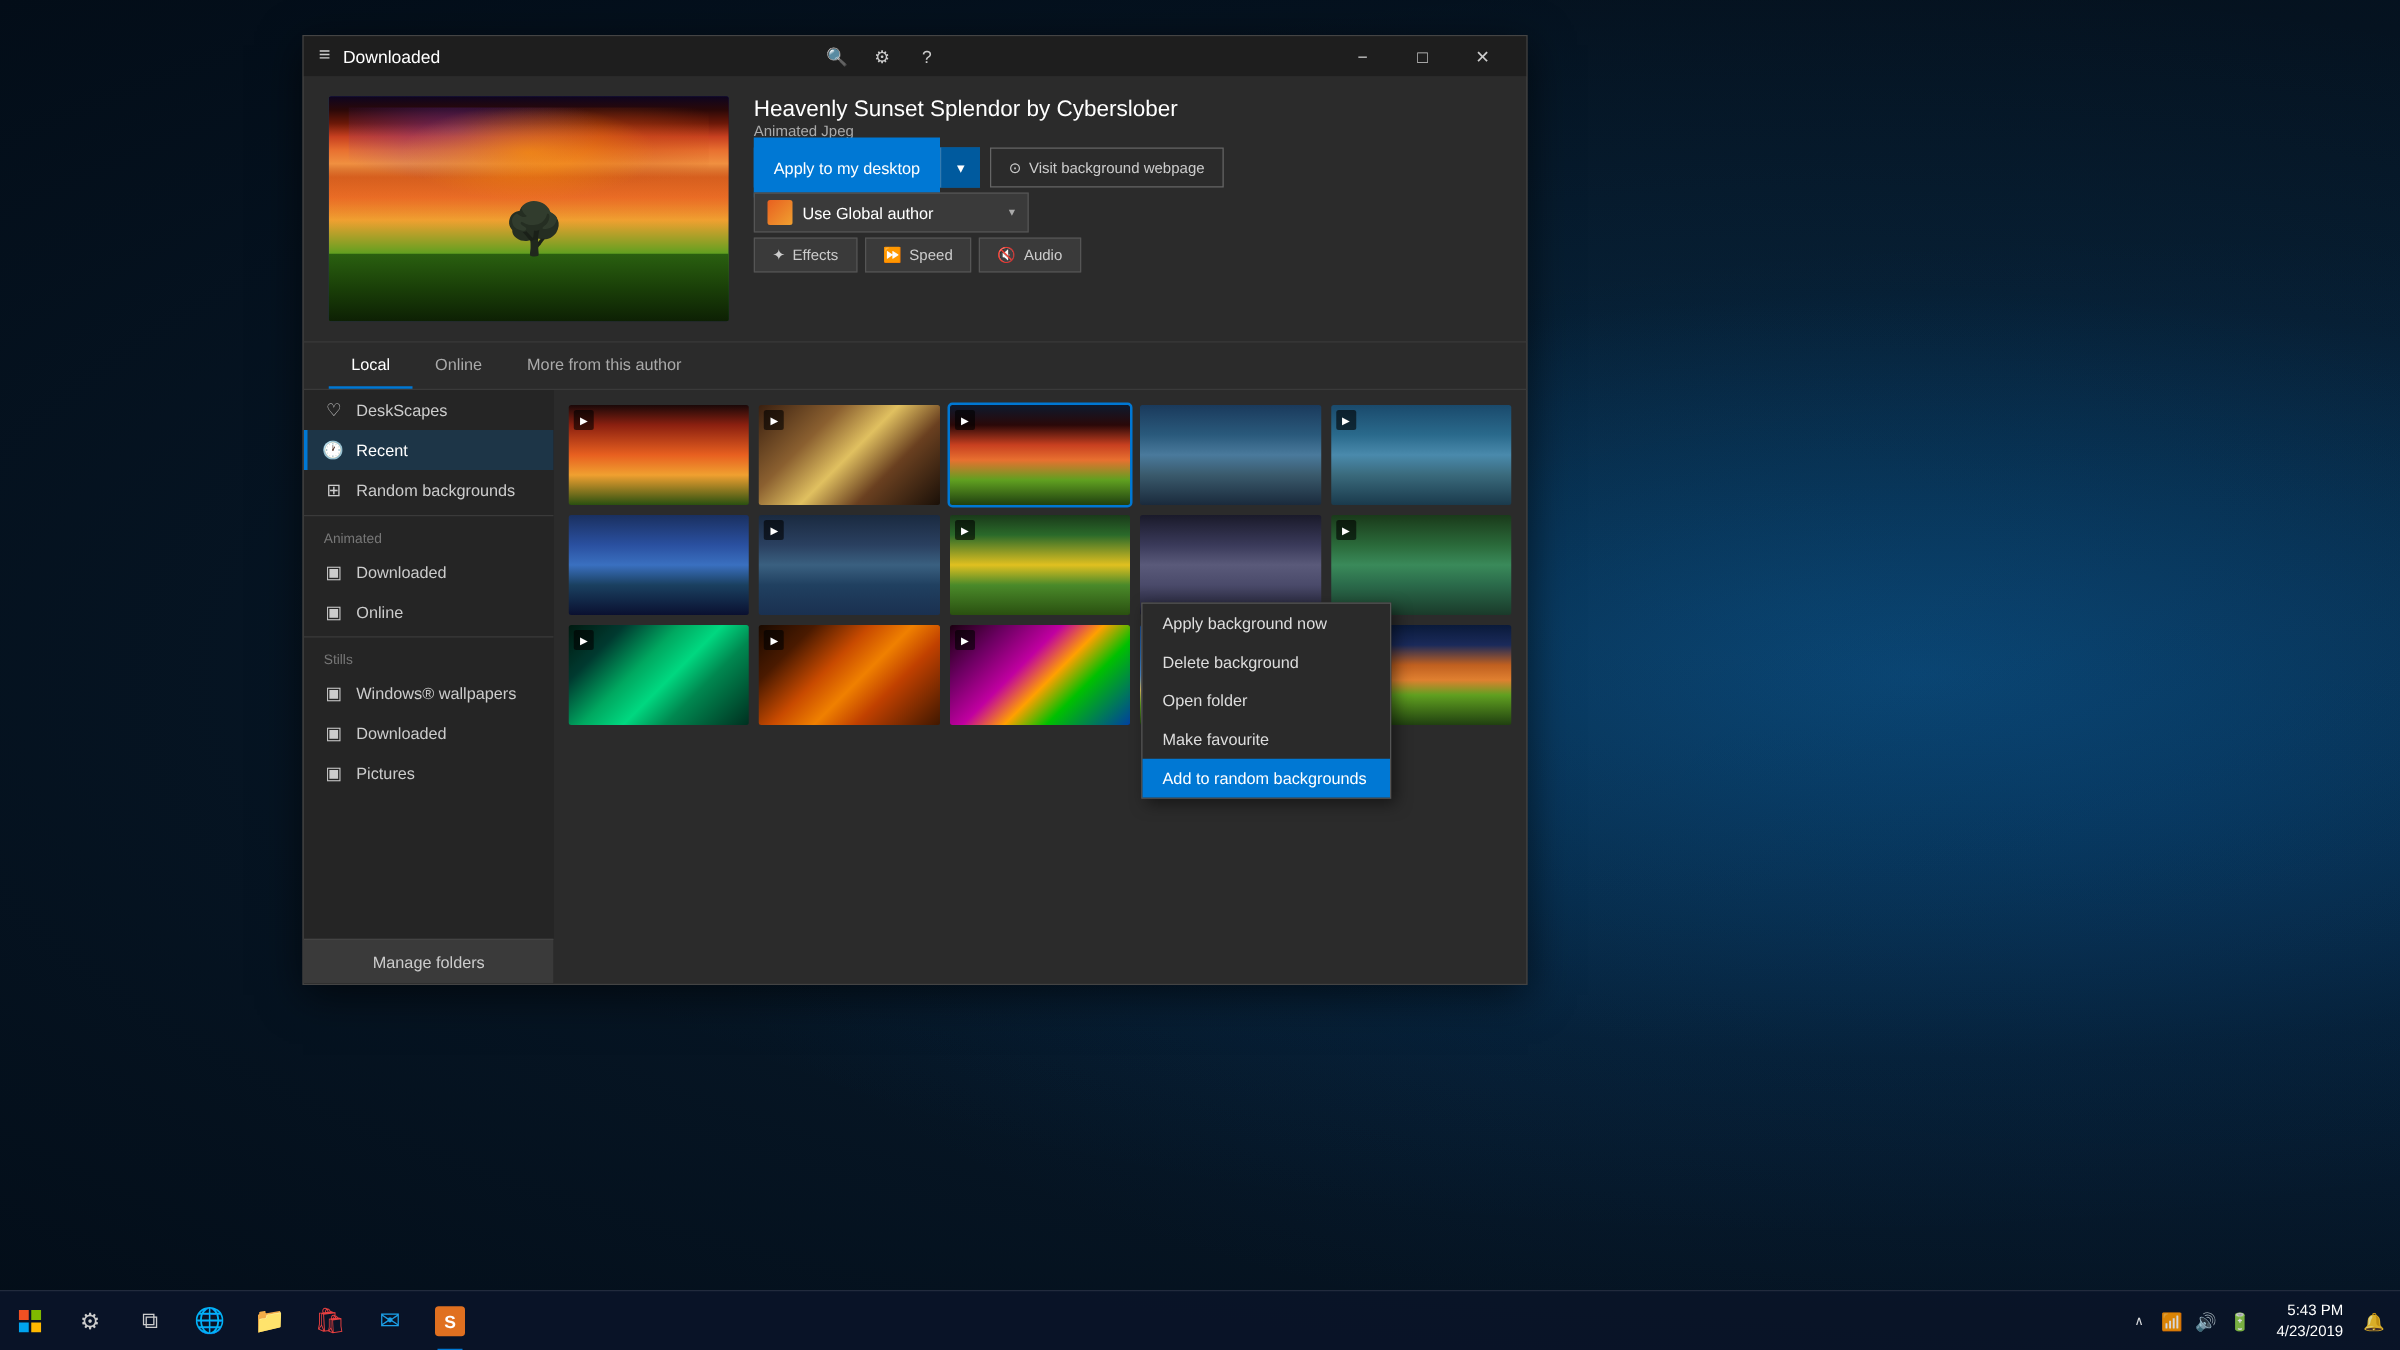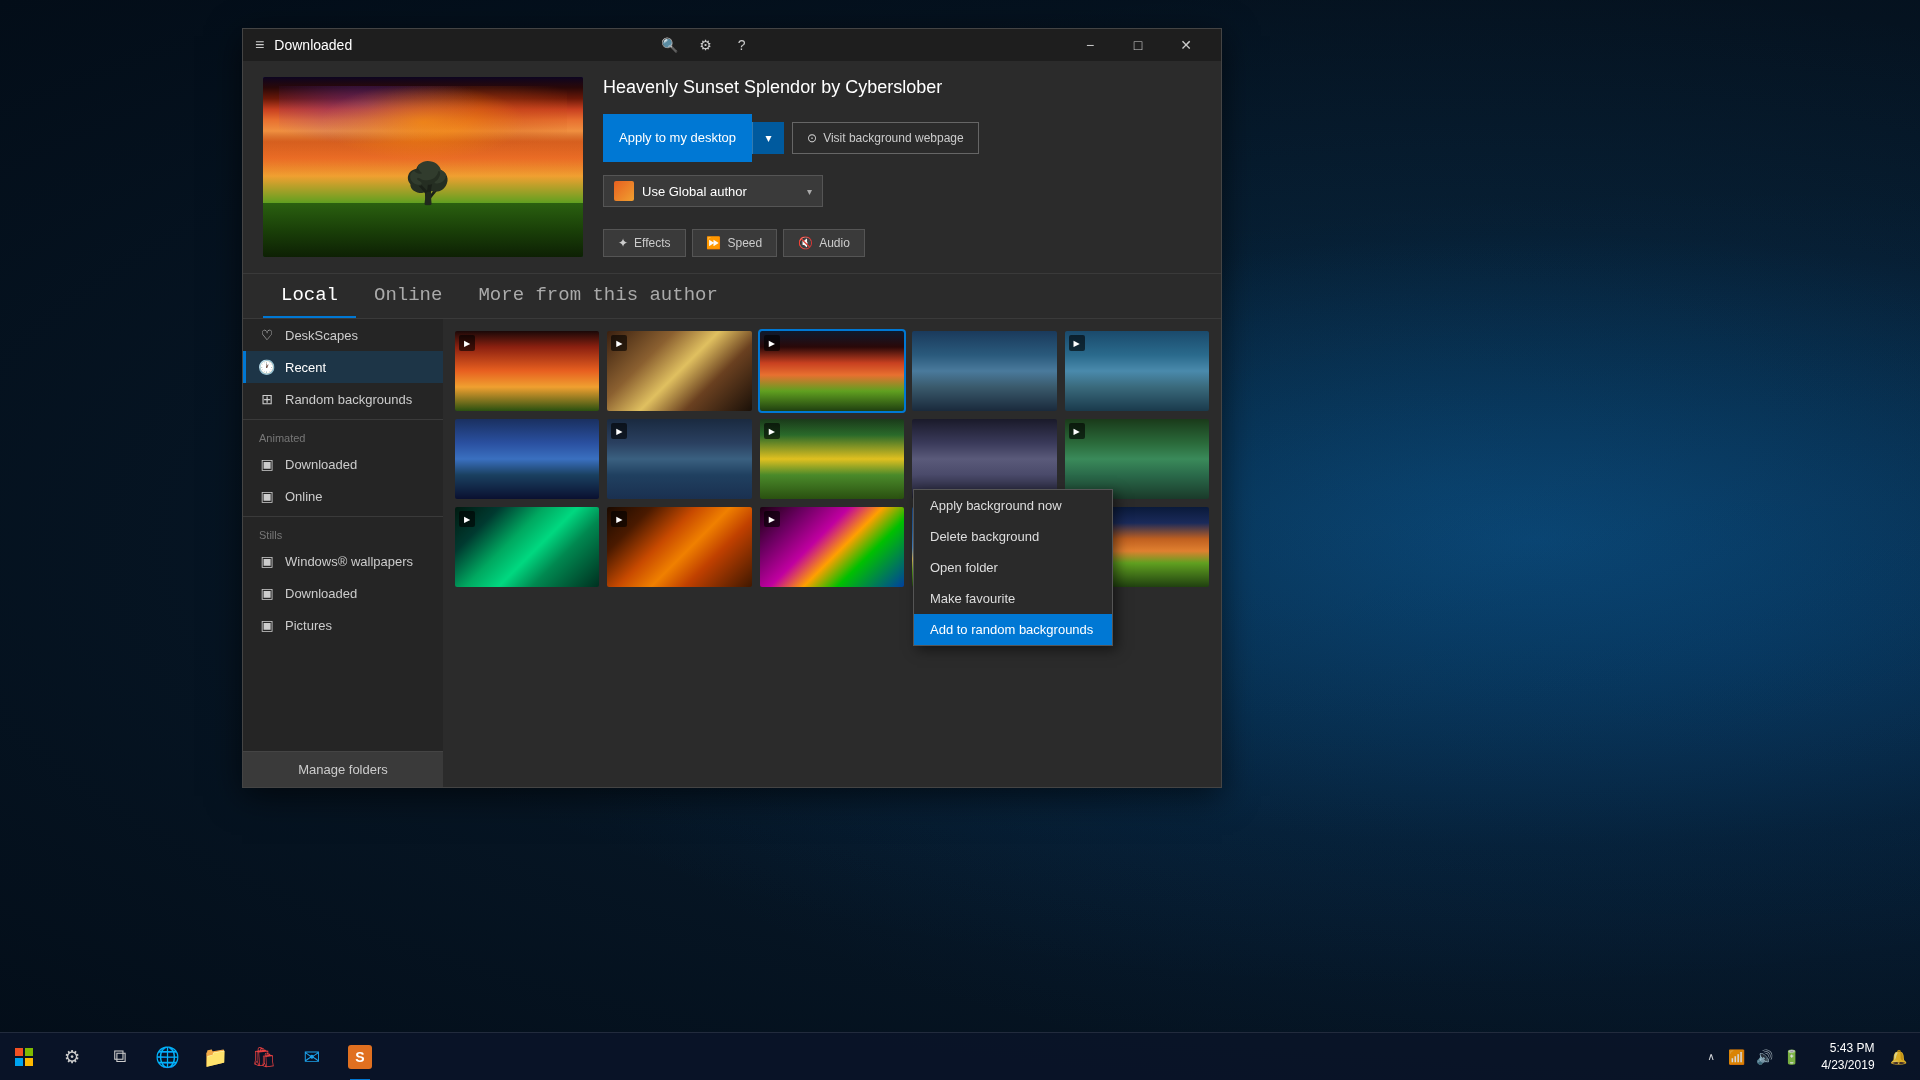--- a/index.html
+++ b/index.html
@@ -268,22 +268,21 @@
       background:
         radial-gradient(ellipse at 50% 40%, rgba(255,150,0,0.6) 0%, transparent 50%),
         radial-gradient(ellipse at 30% 20%, rgba(100,50,200,0.4) 0%, transparent 40%),
         radial-gradient(ellipse at 70% 30%, rgba(200,80,20,0.5) 0%, transparent 40%);
     }
 
     .wallpaper-info {
       flex: 1;
       display: flex;
       flex-direction: column;
-      gap: 10px;
-      justify-content: space-between;
+      gap: 0;
     }
     .wallpaper-title {
       color: #ffffff;
       font-size: 18px;
       font-weight: 400;
     }
     .wallpaper-type {
       color: #aaa;
       font-size: 12px;
     }
@@ -396,25 +395,24 @@
       background: #2b2b2b;
       border-top: 1px solid #3a3a3a;
       border-bottom: 1px solid #3a3a3a;
       display: flex;
       padding: 0 20px;
       flex-shrink: 0;
     }
     .tab {
       padding: 10px 18px;
       color: #aaa;
-      font-size: 19px;
+      font-size: 13px;
       cursor: pointer;
       border-bottom: 2px solid transparent;
       position: relative;
-      font-family: Liberation Mono, monospace;
     }
     .tab.active {
       color: #fff;
       border-bottom-color: #0078d4;
     }
 
     
     .main-content {
       display: flex;
       flex: 1;
@@ -596,20 +594,21 @@
       <div class="preview-image">
         <div class="preview-sunset">
           <div class="preview-sky-details"></div>
           <div class="preview-ground"></div>
           <div class="preview-tree"></div>
         </div>
       </div>
 
       <div class="wallpaper-info">
         <div class="wallpaper-title">Heavenly Sunset Splendor by Cyberslober</div>
+        <div class="wallpaper-type">Animated Jpeg</div>
 
         <div class="apply-row">
           <div class="apply-btn">
             <button class="apply-btn-main">Apply to my desktop</button>
             <button class="apply-btn-arrow">▾</button>
           </div>
           <button class="visit-btn">
             <span>⊙</span>
             <span>Visit background webpage</span>
           </button>

